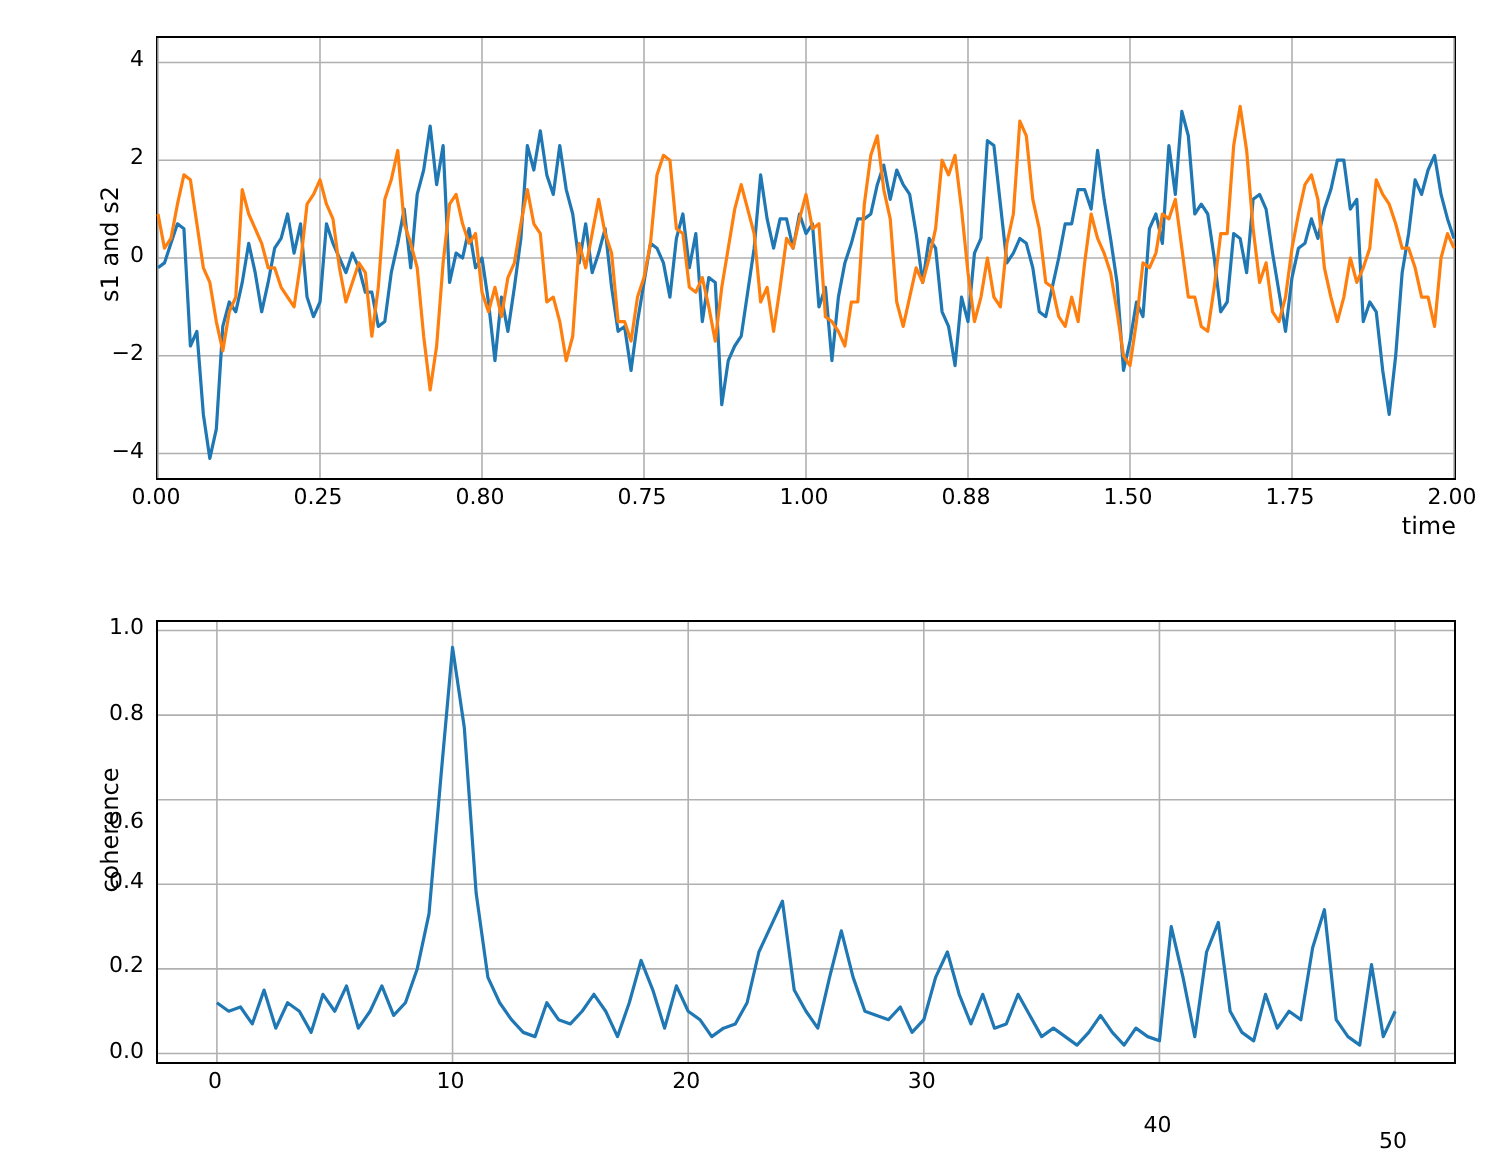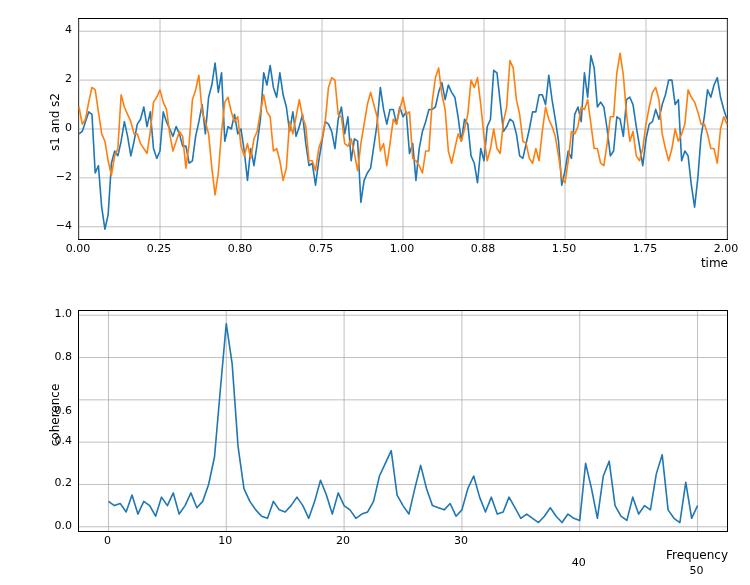--- a/index.html
+++ b/index.html
@@ -90,21 +90,20 @@
           <line y1="173.46153846153845" y2="173.46153846153845" x1="0" x2="648"></line>
           <line y1="131.15384615384613" y2="131.15384615384613" x1="0" x2="648"></line>
           <line y1="88.84615384615384" y2="88.84615384615384" x1="0" x2="648"></line>
           <line y1="46.53846153846152" y2="46.53846153846152" x1="0" x2="648"></line>
           <line y1="4.230769230769226" y2="4.230769230769226" x1="0" x2="648"></line>
         </g>
         <path d="M29.45 190.38 L35.35 194.62 L41.24 192.50 L47.13 200.96 L53.02 184.04 L58.91 203.08 L64.80 190.38 L70.69 194.62 L76.58 205.19 L82.47 186.15 L88.36 194.62 L94.25 181.92 L100.15 203.08 L106.04 194.62 L111.93 181.92 L117.82 196.73 L123.71 190.38 L129.60 173.46 L135.49 145.96 L141.38 78.27 L147.27 12.69 L153.16 52.88 L159.05 135.38 L164.95 177.69 L170.84 190.38 L176.73 198.85 L182.62 205.19 L188.51 207.31 L194.40 190.38 L200.29 198.85 L206.18 200.96 L212.07 194.62 L217.96 186.15 L223.85 194.62 L229.75 207.31 L235.64 190.38 L241.53 169.23 L247.42 184.04 L253.31 203.08 L259.20 181.92 L265.09 194.62 L270.98 198.85 L276.87 207.31 L282.76 203.08 L288.65 200.96 L294.55 190.38 L300.44 165.00 L306.33 152.31 L312.22 139.62 L318.11 184.04 L324.00 194.62 L329.89 203.08 L335.78 177.69 L341.67 154.42 L347.56 177.69 L353.45 194.62 L359.35 196.73 L365.24 198.85 L371.13 192.50 L377.02 205.19 L382.91 198.85 L388.80 177.69 L394.69 165.00 L400.58 186.15 L406.47 200.96 L412.36 186.15 L418.25 203.08 L424.15 200.96 L430.04 186.15 L435.93 196.73 L441.82 207.31 L447.71 203.08 L453.60 207.31 L459.49 211.54 L465.38 205.19 L471.27 196.73 L477.16 205.19 L483.05 211.54 L488.95 203.08 L494.84 207.31 L500.73 209.42 L506.62 152.31 L512.51 177.69 L518.40 207.31 L524.29 165.00 L530.18 150.19 L536.07 194.62 L541.96 205.19 L547.85 209.42 L553.75 186.15 L559.64 203.08 L565.53 194.62 L571.42 198.85 L577.31 162.88 L583.20 143.85 L589.09 198.85 L594.98 207.31 L600.87 211.54 L606.76 171.35 L612.65 207.31 L618.55 194.62 " fill="none" stroke="#1f77b4" stroke-width="1.6" stroke-linejoin="round"></path>
       </svg>
     </div>
   <div class="ylabel" style="left:15px; top:408px; width:80px;">coherence</div>
-  <div class="xlabel" style="left:78px; top:548px; width:650px;">Frequency</div>
 
 <div class="tick-label" style="left: 63px; top: 242px; width: 30px; text-align: center;">0.00</div>
     <div class="tick-label" style="left: 144px; top: 242px; width: 30px; text-align: center;">0.25</div>
     <div class="tick-label" style="left: 225px; top: 242px; width: 30px; text-align: center;">0.80</div>
     <div class="tick-label" style="left: 306px; top: 242px; width: 30px; text-align: center;">0.75</div>
     <div class="tick-label" style="left: 387px; top: 242px; width: 30px; text-align: center;">1.00</div>
     <div class="tick-label" style="left: 468px; top: 242px; width: 30px; text-align: center;">0.88</div>
     <div class="tick-label" style="left: 549px; top: 242px; width: 30px; text-align: center;">1.50</div>
     <div class="tick-label" style="left: 630px; top: 242px; width: 30px; text-align: center;">1.75</div>
     <div class="tick-label" style="left: 711px; top: 242px; width: 30px; text-align: center;">2.00</div>

